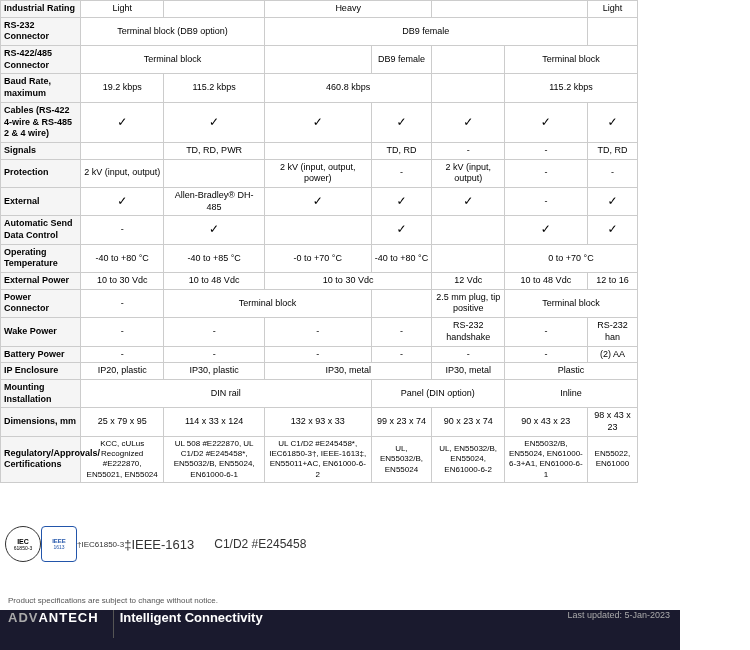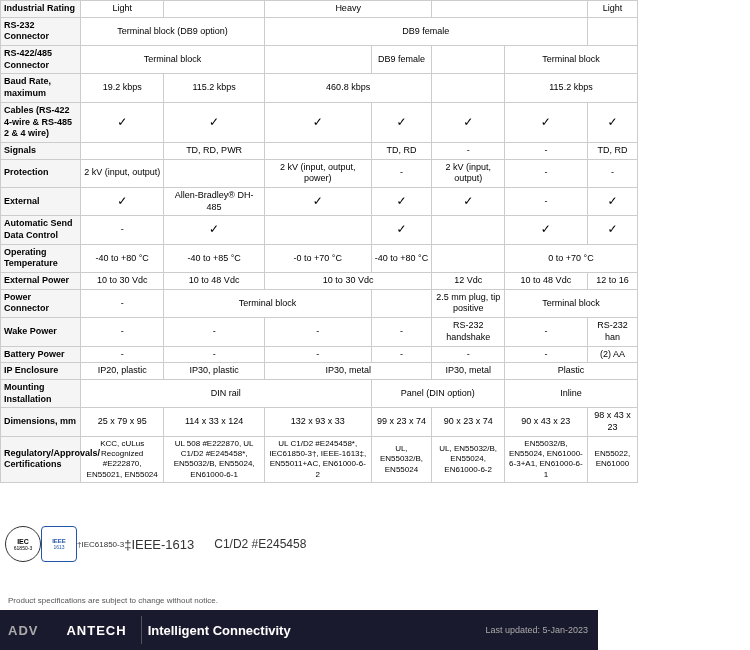--- a/index.html
+++ b/index.html
@@ -32,25 +32,25 @@
     }
     .checkmark {
       text-align: center;
       font-size: 12px;
     }
     .center { text-align: center; }
     .footer-bar {
       position: absolute;
       bottom: 0;
       left: 0;
-      width: 598px;
+      width: 680px;
       height: 40px;
       background: #1a1a2e;
       display: flex;
-      align-items: center;
+      align-items: flex-start;
     }
   </style>
 </head>
 <body>
 
 <div style="position:relative; width:750px; height:650px; overflow:hidden;">
 
   <div style="width:638px; overflow:hidden; position:absolute; top:0; left:0;">
     <table class="spec-table">
       <tbody>
@@ -255,20 +255,20 @@
     <div style="font-size:12px; color:#333; margin-left:20px;">C1/D2 #E245458</div>
   </div>
 
   <div style="position:absolute; bottom:43px; left:0; width:630px; font-size:8px; color:#555; padding:2px 8px; background:#fff;">
     <span>Product specifications are subject to change without notice.</span>
   </div>
 
   <div class="footer-bar">
     <div style="display:flex; align-items:center; padding: 0 8px;">
       <span style="color:#aaa; font-weight:bold; font-size:13px; letter-spacing:1px;">ADV</span>
-        <span style="color:white; font-weight:bold; font-size:13px; letter-spacing:1px;margin-left:28px;">ANTECH</span>
+        <span style="color:white; font-weight:bold; font-size:13px; letter-spacing:1px;">ANTECH</span>
     </div>
     <div style="width:1px; height:28px; background:#555; margin:0 6px;"></div>
     <div style="color:white; font-size:13px; font-weight:bold;">Intelligent Connectivity</div>
     <div style="margin-left:auto; color:#aaa; font-size:9px; padding-right:10px;">Last updated: 5-Jan-2023</div>
   </div>
 
 </div>
 
 </body></html>

